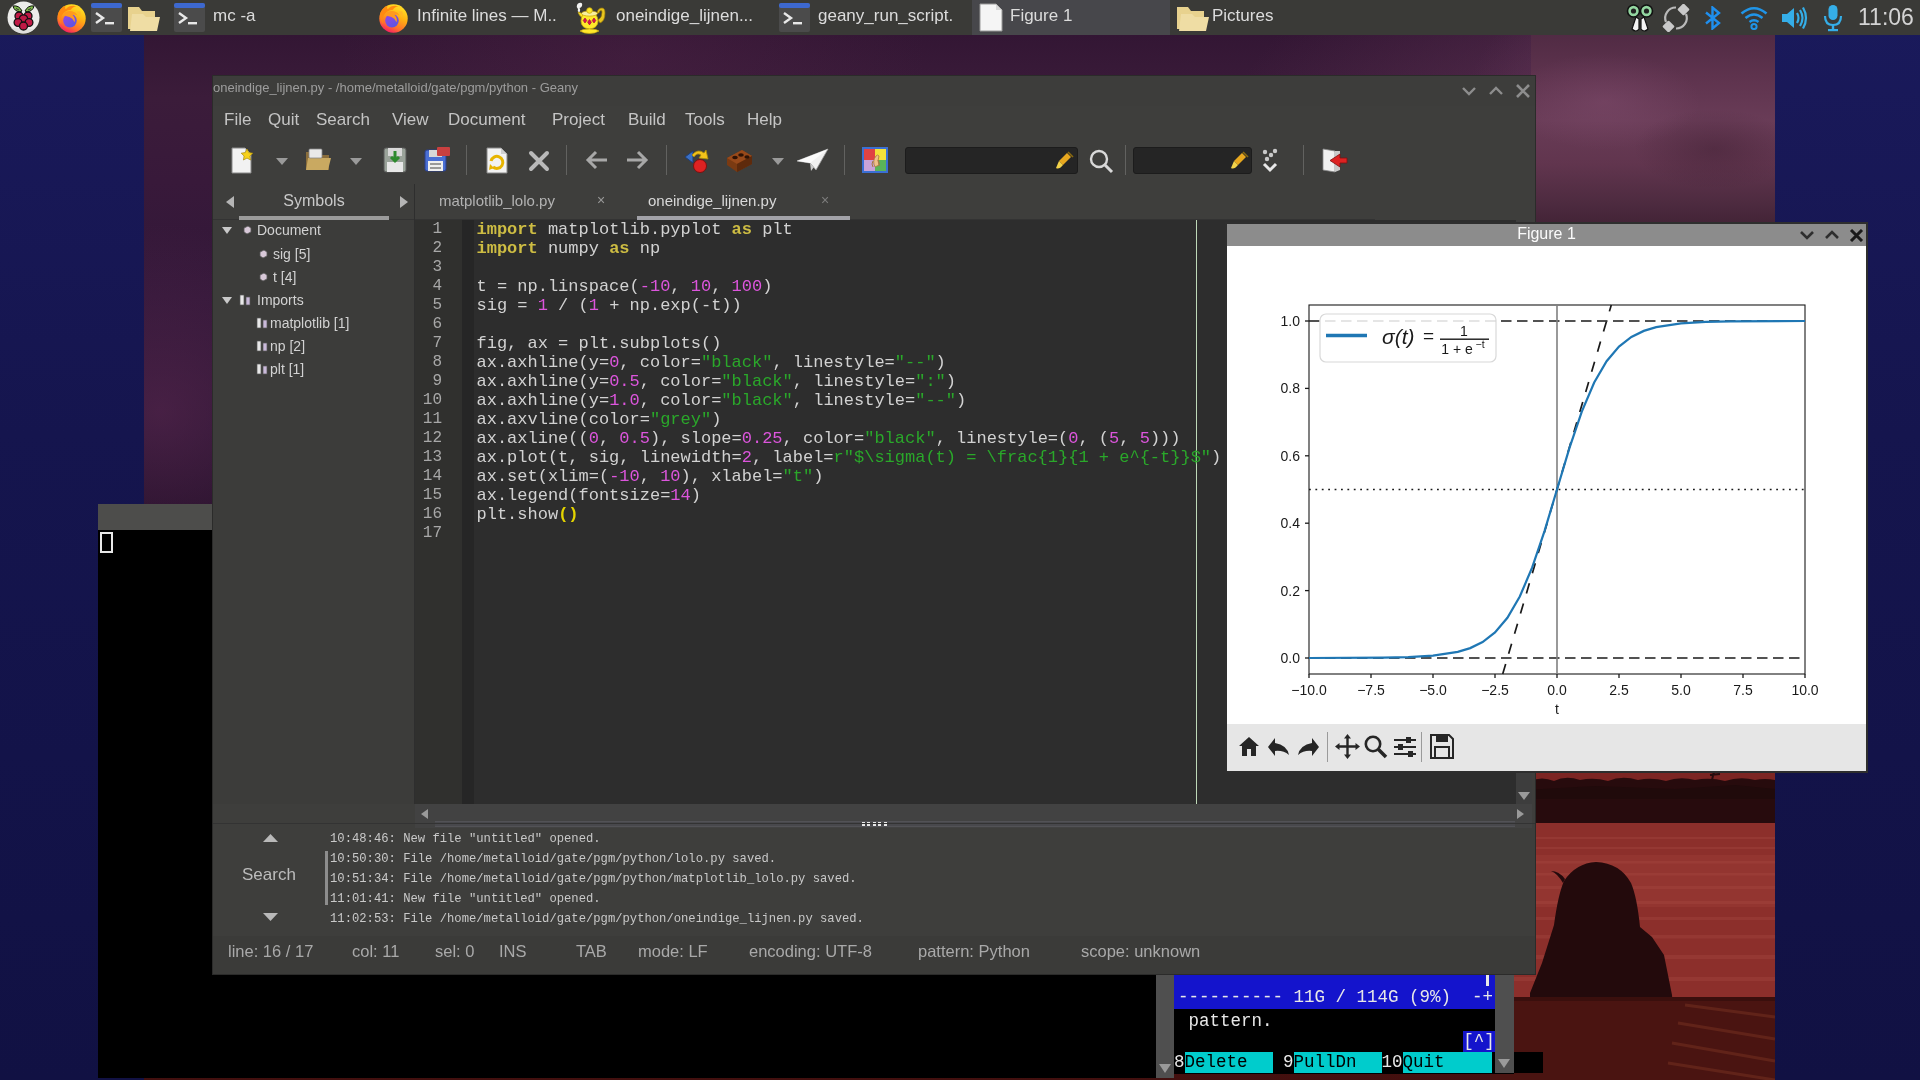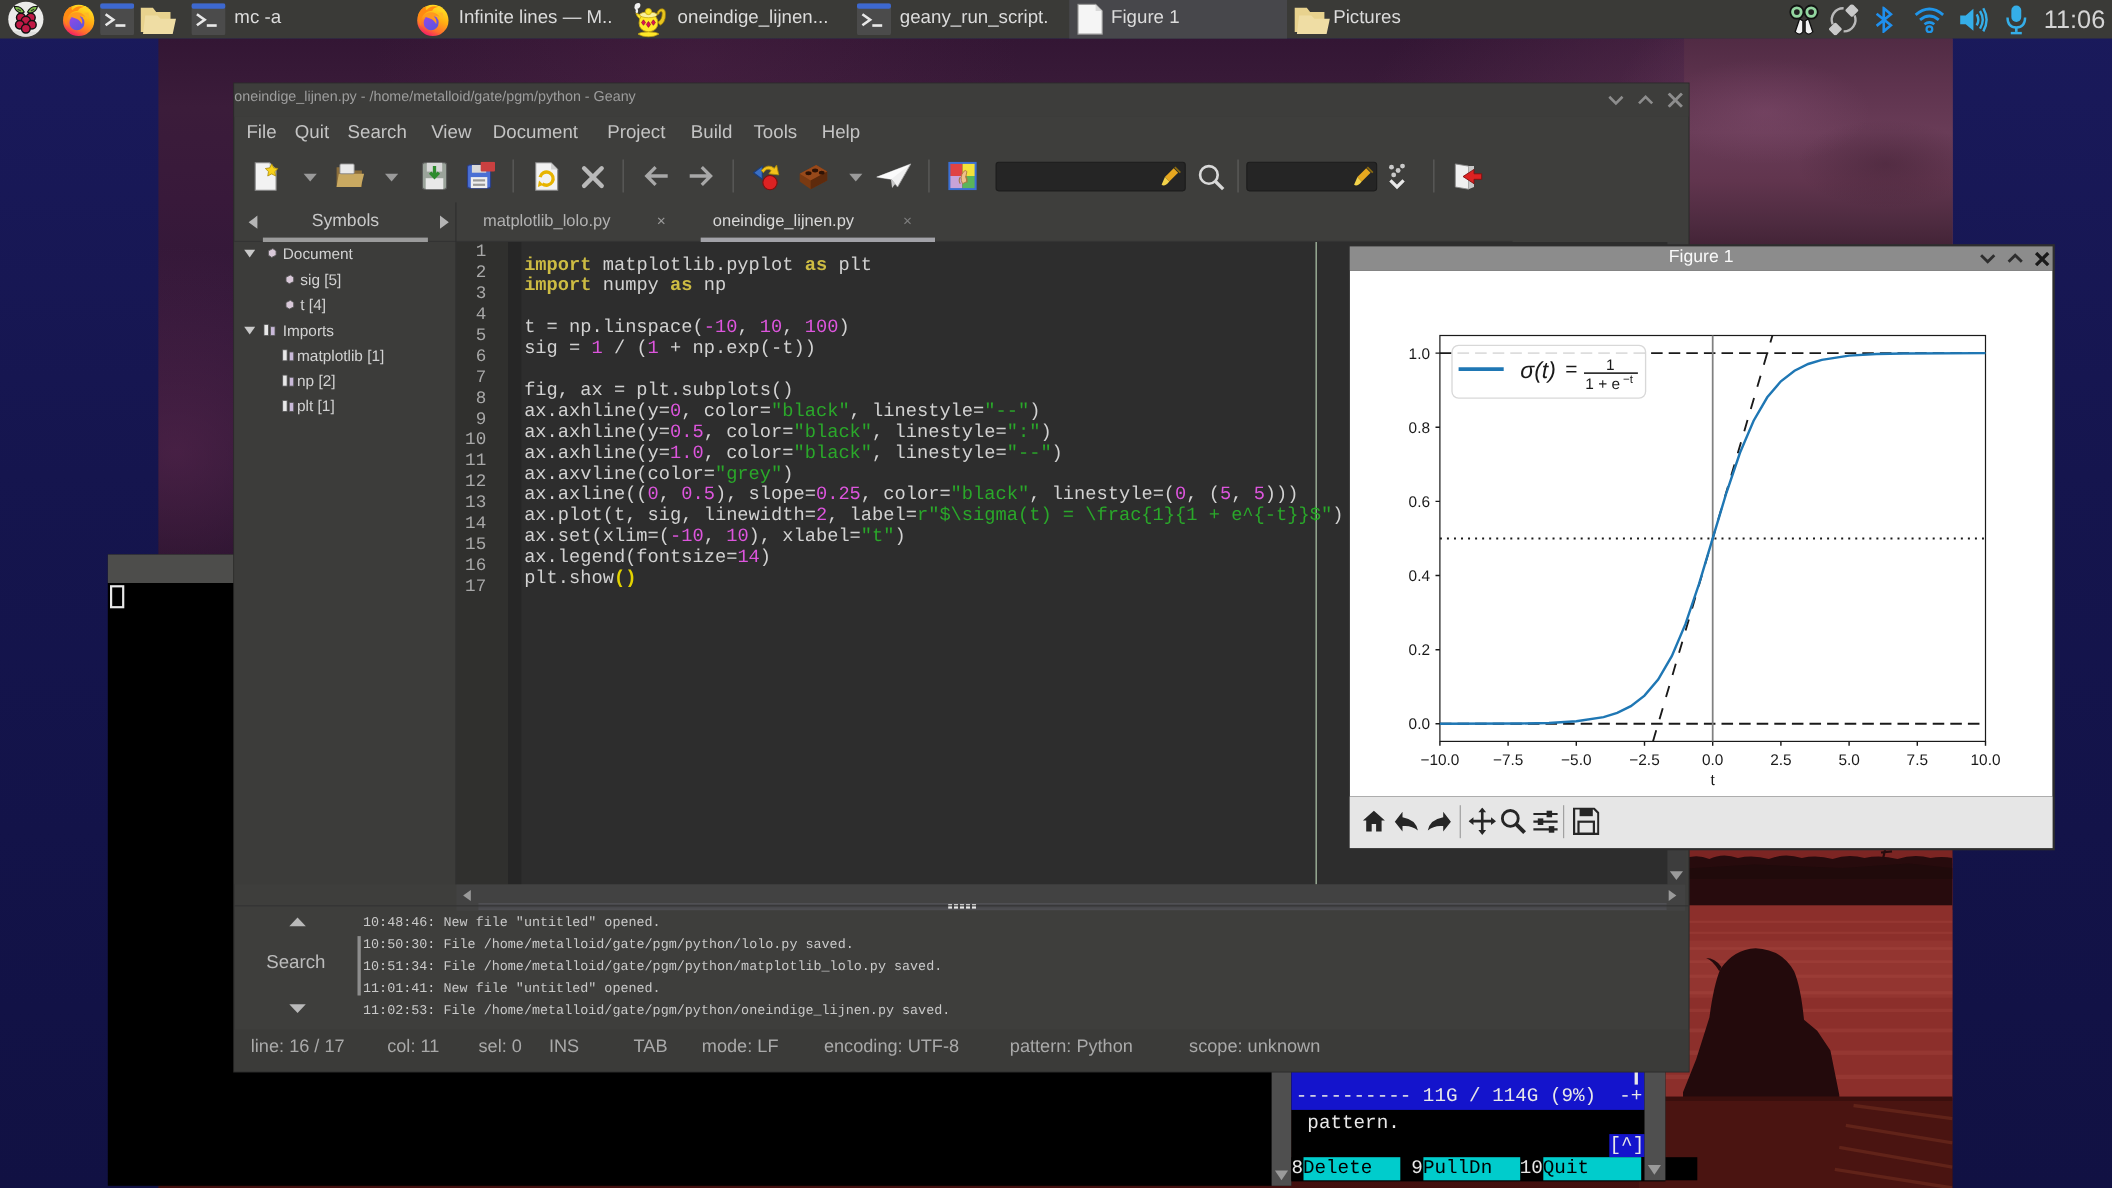--- a/index.html
+++ b/index.html
@@ -307,21 +307,21 @@
 8
 9
 10
 11
 12
 13
 14
 15
 16
 17</div>
-    <div id="code" class="abs mono" style="left:61.5px;top:12px;font-size:17px;line-height:19px;color:#d2d2d2;white-space:pre;"><span class="k">import</span> matplotlib.pyplot <span class="k">as</span> plt
+    <div id="code" class="abs mono" style="left:61.5px;top:0;font-size:17px;line-height:19px;color:#d2d2d2;white-space:pre;"><span class="k">import</span> matplotlib.pyplot <span class="k">as</span> plt
 <span class="k">import</span> numpy <span class="k">as</span> np
 
 t = np.linspace(<span class="n">-10</span>, <span class="n">10</span>, <span class="n">100</span>)
 sig = <span class="n">1</span> / (<span class="n">1</span> + np.exp(-t))
 
 fig, ax = plt.subplots()
 ax.axhline(y=<span class="n">0</span>, color=<span class="s">"black"</span>, linestyle=<span class="s">"--"</span>)
 ax.axhline(y=<span class="n">0.5</span>, color=<span class="s">"black"</span>, linestyle=<span class="s">":"</span>)
 ax.axhline(y=<span class="n">1.0</span>, color=<span class="s">"black"</span>, linestyle=<span class="s">"--"</span>)
 ax.axvline(color=<span class="s">"grey"</span>)

